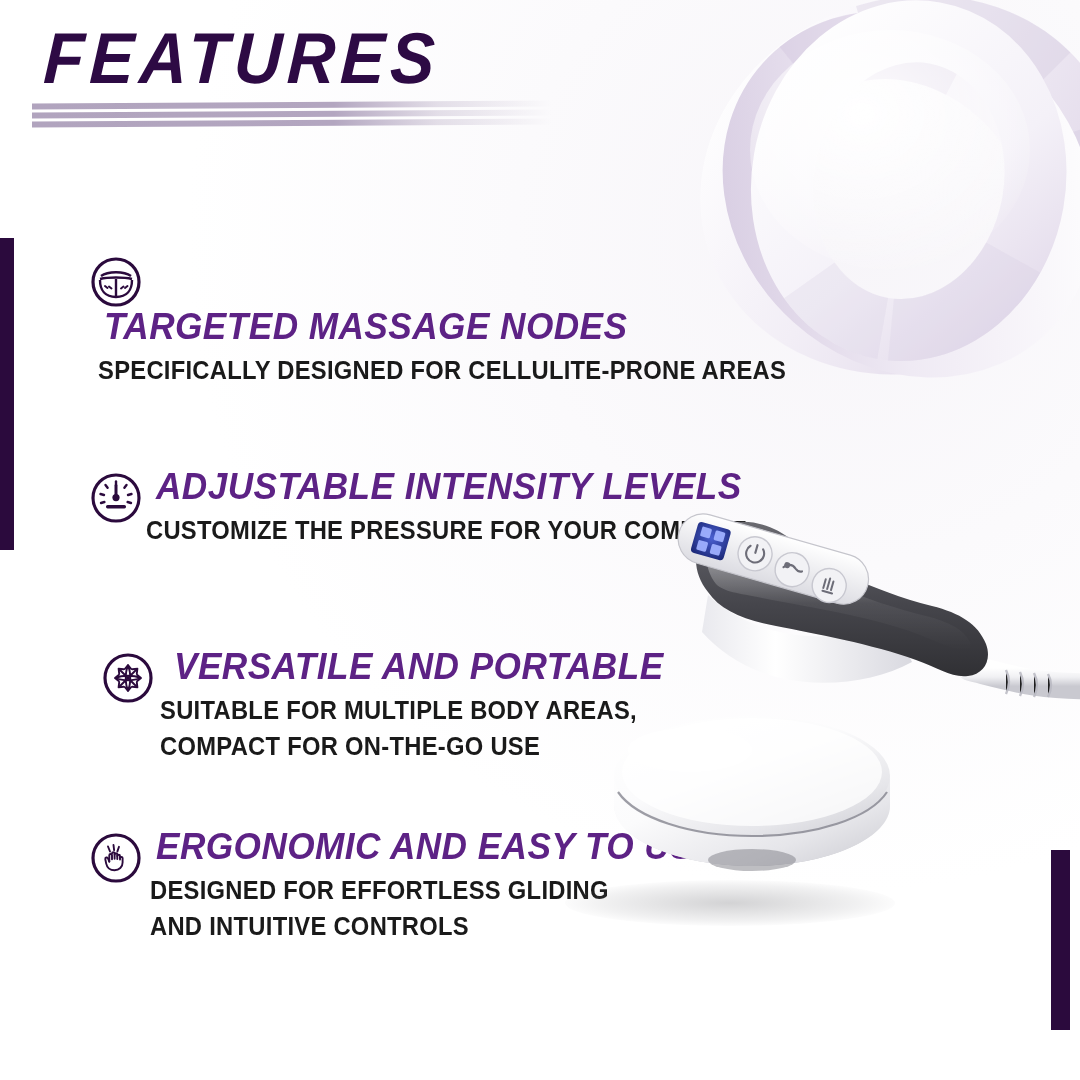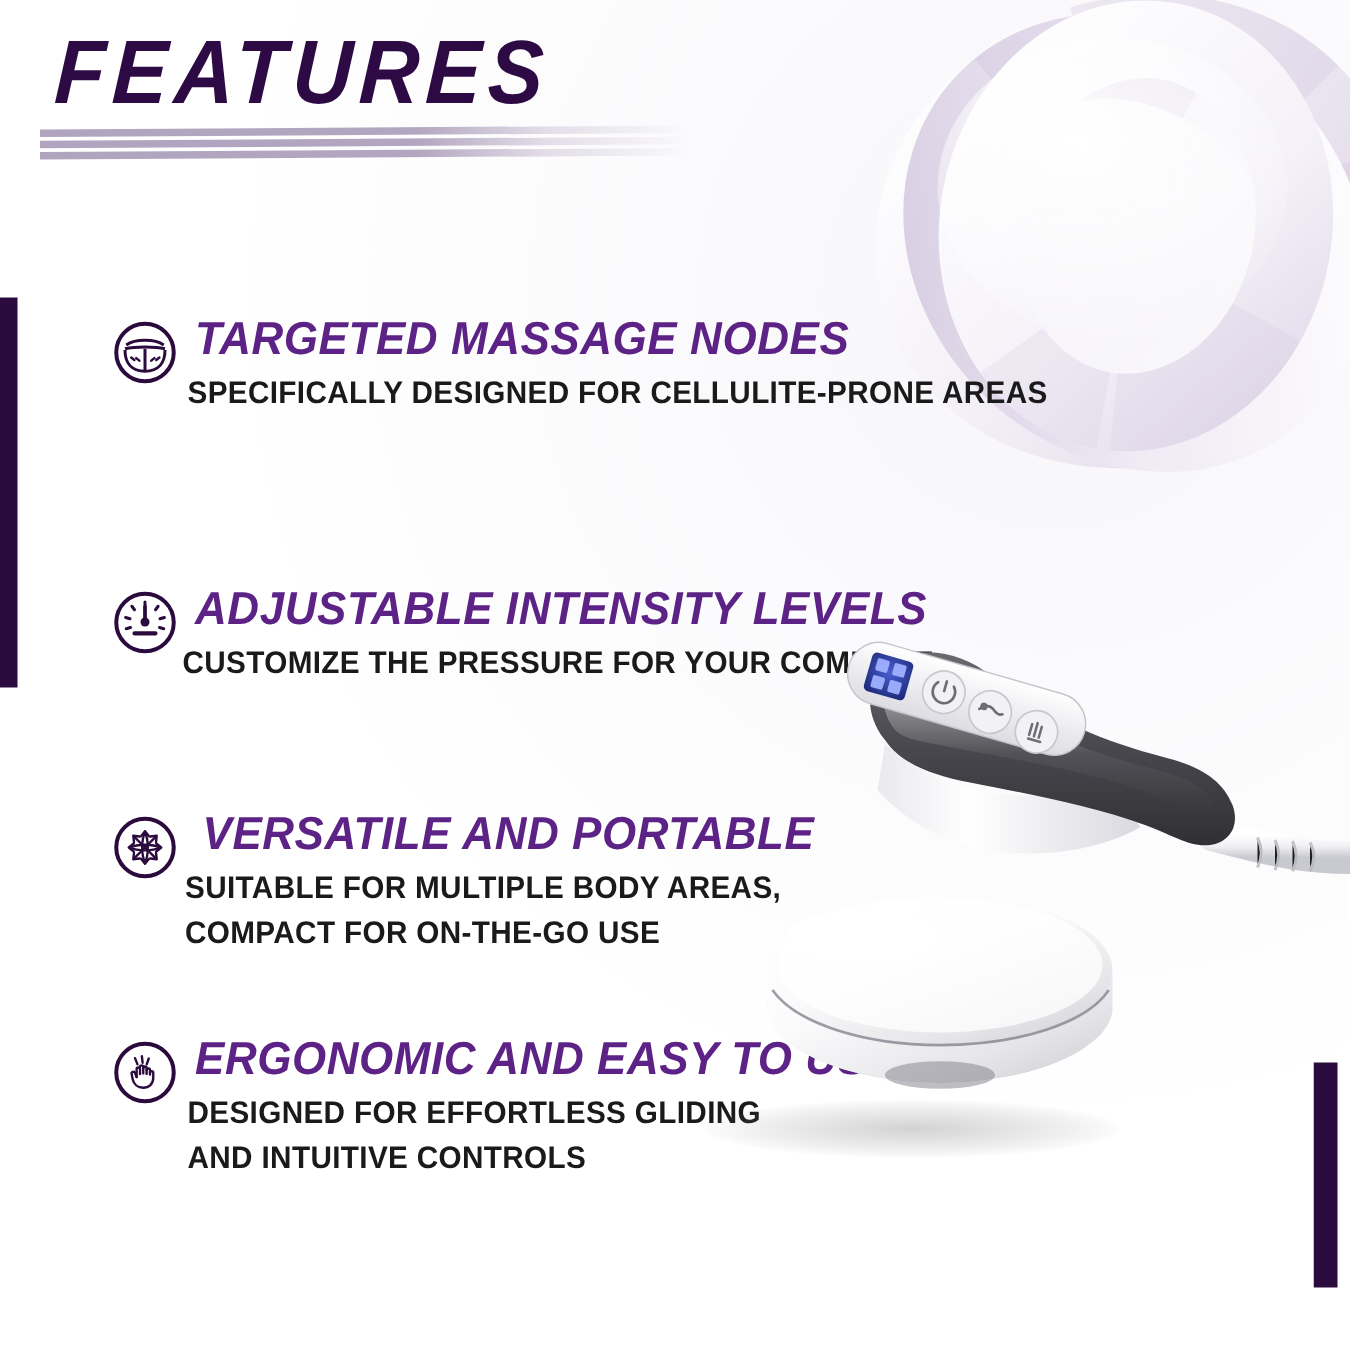--- a/index.html
+++ b/index.html
@@ -48,23 +48,23 @@
     position:absolute; left:0; height:6px; width:520px;
     background:linear-gradient(to right,#b1a4be 0%, #b3a6c0 58%, rgba(179,166,192,0.35) 78%, rgba(179,166,192,0) 100%);
   }
   .rule.r1 { top:2px;  transform:rotate(-0.35deg); }
   .rule.r2 { top:11px; transform:rotate(-0.35deg); }
   .rule.r3 { top:20px; transform:rotate(-0.35deg); }
 
   
   .features { position:absolute; left:0; top:0; width:100%; height:100%; }
   .feature { position:absolute; display:flex; align-items:flex-start; }
-  .f1 { left:90px; top:252px; }
+  .f1 { left:90px; top:252px;flex-direction:column; }
   .f2 { left:90px; top:468px; }
-  .f3 { left:90px; top:648px;justify-content:space-between; }
+  .f3 { left:102px; top:648px;justify-content:space-between; }
   .f4 { left:90px; top:828px; }
 
   .ficon { width:52px; height:52px; flex:0 0 52px; margin-top:4px; }
   .ftext { margin-left:14px; }
 
   .fhead {
     font-family:"Liberation Sans Narrow","Liberation Sans", sans-serif;
     font-size:37px;
     font-weight:700;
     font-style:italic;

